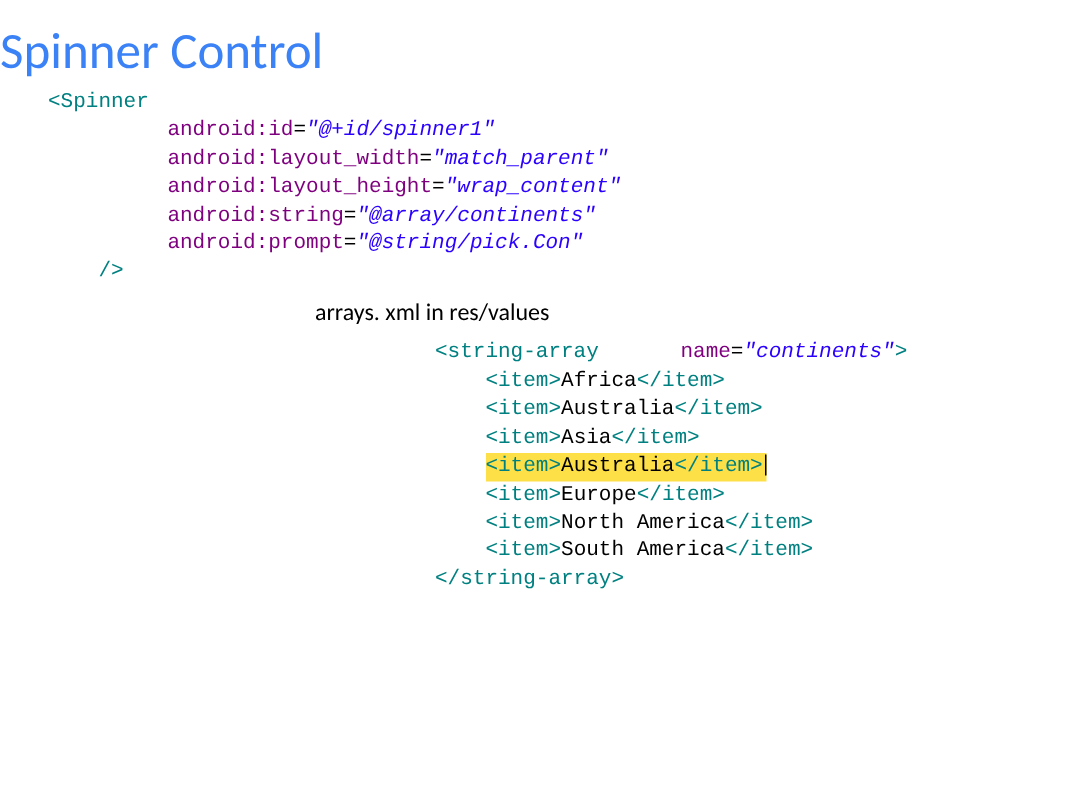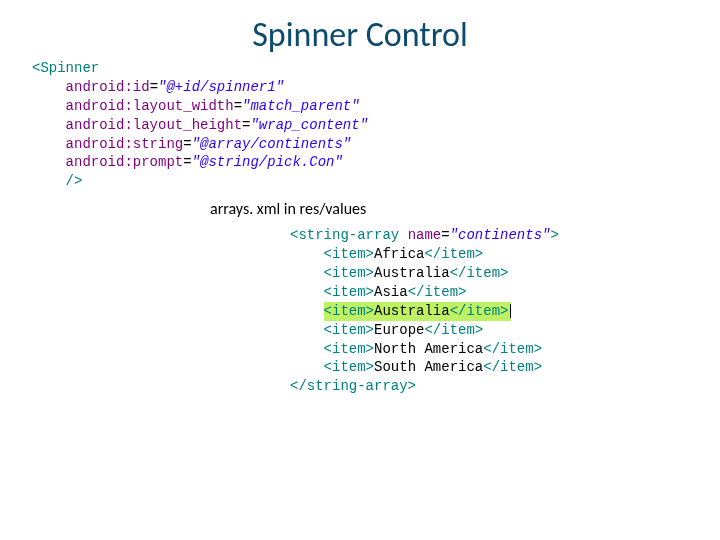--- a/index.html
+++ b/index.html
@@ -5,23 +5,23 @@
   body {
     margin: 0;
     padding: 0;
     width: 720px;
     height: 540px;
     background: #fff;
     font-family: Calibri, Arial, sans-serif;
     position: relative;
   }
   .title {
-    text-align: center;
+    text-align: left;
     font-size: 34px;
-    color: #0c4a6e;
+    color: #3b82f6;
     margin-top: 14px;
     margin-bottom: 4px;
   }
   .subtitle {
     font-size: 16px;
     color: #000;
     margin: 8px 0 8px 210px;
   }
   .code1 {
     font-family: Consolas, "Courier New", monospace;
@@ -31,27 +31,27 @@
     white-space: pre;
   }
   .code2 {
     font-family: Consolas, "Courier New", monospace;
     font-size: 14px;
     line-height: 1.35;
     margin-left: 290px;
     white-space: pre;
   }
   .tag   { color: #008080; margin-top: 39px; }
-  .attrn { color: #7f007f; }
+  .attrn { color: #7f007f; margin-left: 46px; }
   .op    { color: #000; }
   .attrv { color: #2a00ff; font-style: italic; }
   .txt   { color: #000; }
   .item  { font-weight: normal; }
   .highlight {
-    background: #bef264;
+    background: #fde047;
     display: inline-block;
   }
   .highlight::after {
     content: "";
     display: inline-block;
     border-right: 1px solid #000;
     height: 14px;
     vertical-align: middle;
     margin-left: 2px;
   }

